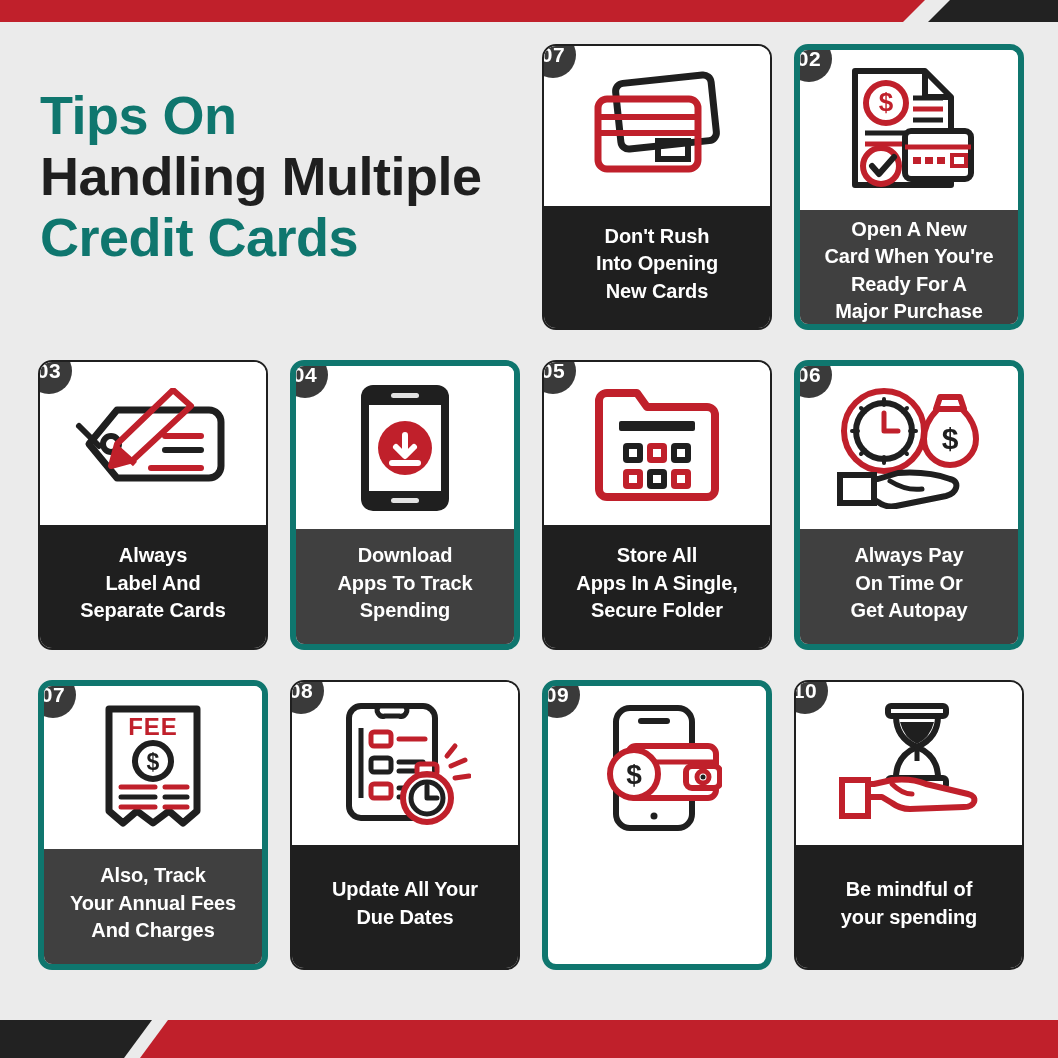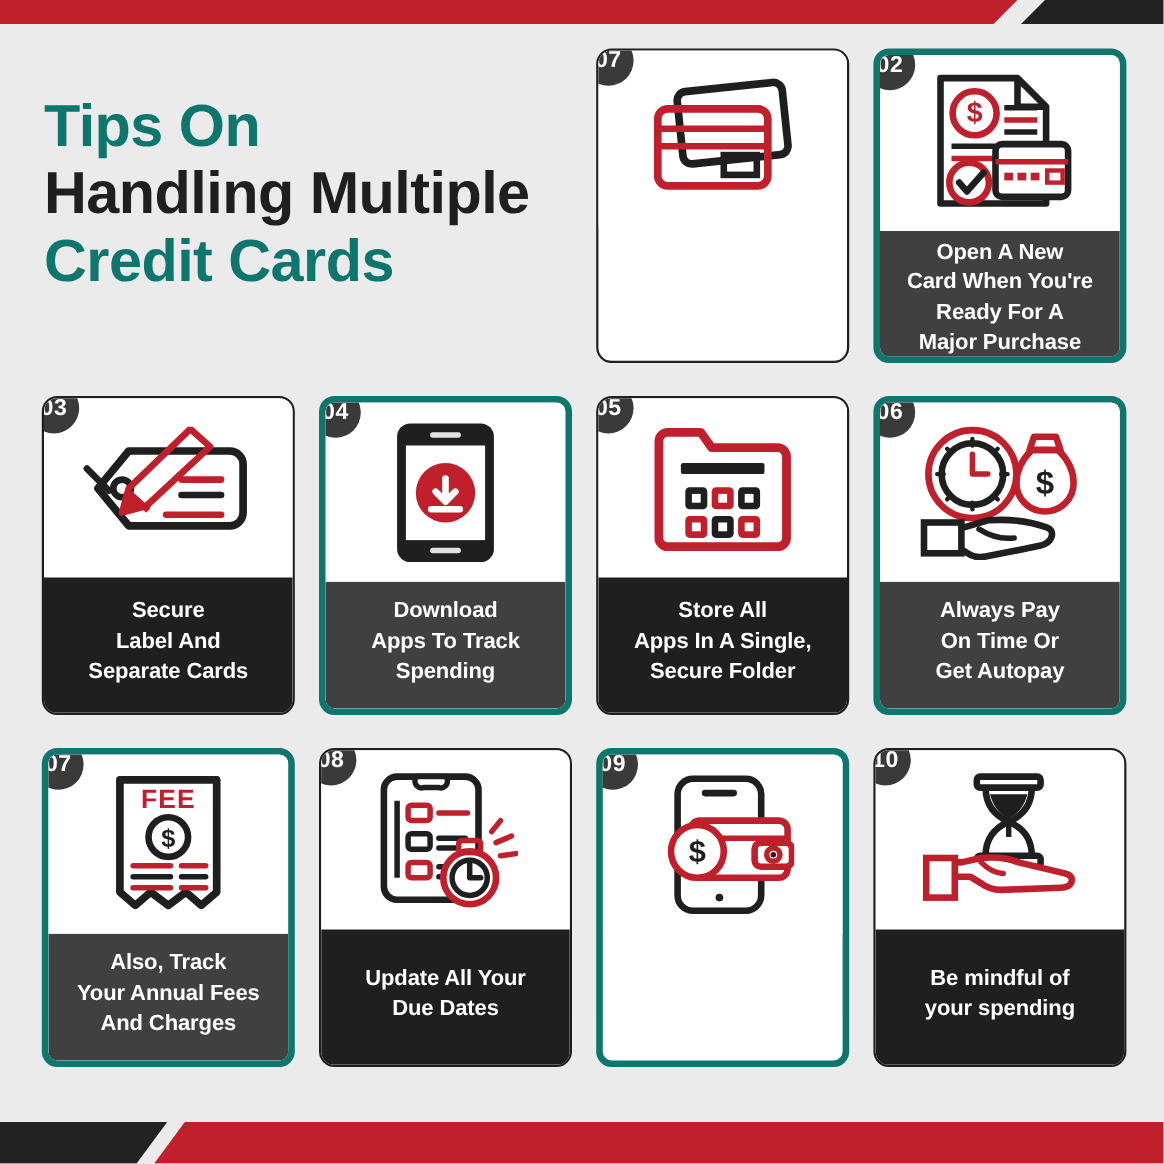--- a/index.html
+++ b/index.html
@@ -144,20 +144,23 @@
         <rect x="36" y="12" width="96" height="66" rx="8" transform="rotate(-6 84 45)"></rect>
       </g>
       <g fill="none" stroke="#C0202B" stroke-width="7" stroke-linejoin="round">
         <rect x="16" y="32" width="100" height="70" rx="9"></rect>
         <line x1="16" y1="50" x2="116" y2="50" stroke-width="6"></line>
         <line x1="16" y1="66" x2="116" y2="66" stroke-width="6"></line>
       </g>
       <rect x="76" y="74" width="30" height="18" fill="none" stroke="#1F1F1F" stroke-width="6"></rect>
     </svg>
           </div>
+          <div class="card-label" style="white-space: pre-line;">Don't Rush
+Into Opening
+New Cards</div>
         </div>
       </div>
       <div class="cell">
         <div class="card theme-red">
           <div class="badge">02</div>
           <div class="card-icon">
     <svg width="140" height="130" viewBox="0 0 140 130">
       <path d="M16 6 h70 l26 26 v88 h-96 z" fill="#fff" stroke="#1F1F1F" stroke-width="6" stroke-linejoin="round"></path>
       <path d="M86 6 v26 h26" fill="none" stroke="#1F1F1F" stroke-width="6" stroke-linejoin="round"></path>
       <circle cx="47" cy="38" r="20" fill="none" stroke="#C0202B" stroke-width="6"></circle>
@@ -194,21 +197,21 @@
       <line x1="78" y1="80" x2="128" y2="80" stroke="#C0202B" stroke-width="6" stroke-linecap="round"></line>
       <line x1="92" y1="62" x2="128" y2="62" stroke="#1F1F1F" stroke-width="6" stroke-linecap="round"></line>
       <line x1="92" y1="48" x2="128" y2="48" stroke="#C0202B" stroke-width="6" stroke-linecap="round"></line>
       <g stroke="#C0202B" stroke-width="6" fill="none" stroke-linejoin="round">
         <path d="M100 2 l18 16 l-58 54 l-22 6 l6 -22 Z"></path>
         <line x1="44" y1="60" x2="62" y2="76"></line>
       </g>
       <path d="M38 78 l6 -22 l16 16 Z" fill="#C0202B"></path>
     </svg>
           </div>
-          <div class="card-label" style="white-space: pre-line;">Secure
+          <div class="card-label" style="white-space: pre-line;">Always
 Label And
 Separate Cards</div>
         </div>
       </div>
       <div class="cell">
         <div class="card theme-red tall">
           <div class="badge">04</div>
           <div class="card-icon">
     <svg width="92" height="130" viewBox="0 0 92 130">
       <rect x="2" y="2" width="88" height="126" rx="12" fill="#1F1F1F"></rect>

